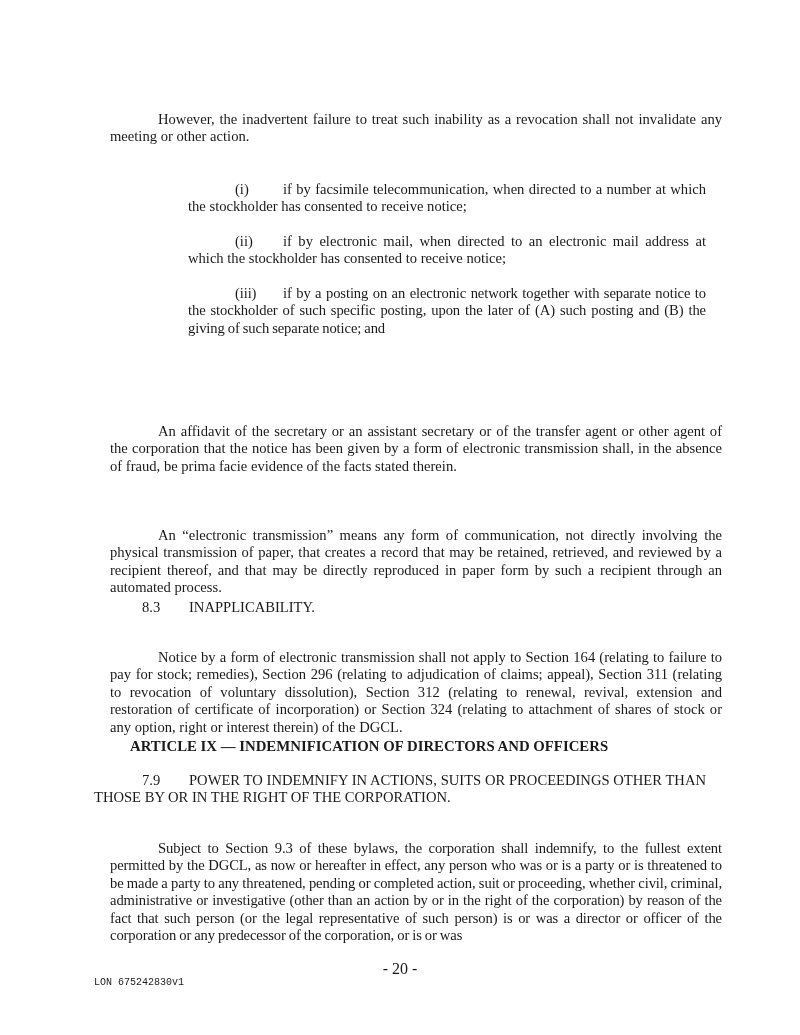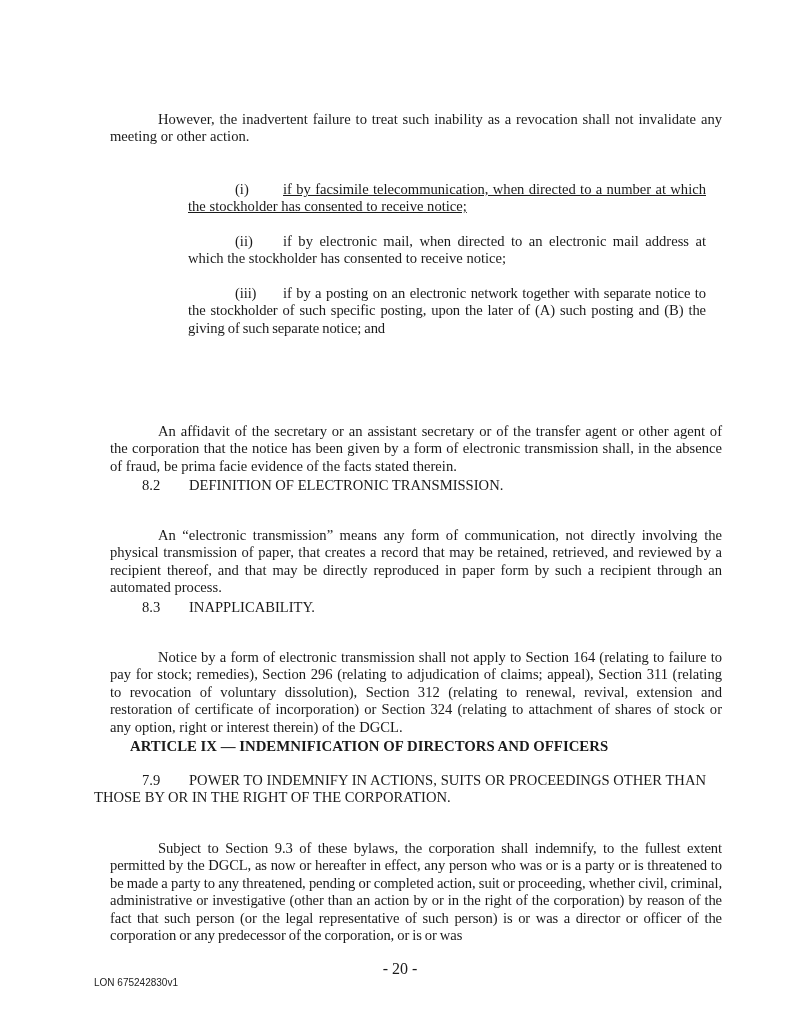--- a/index.html
+++ b/index.html
@@ -33,43 +33,42 @@
     position: absolute; left: 94px; width: 612px; font-size: 14.6px; line-height: 17.4px;
     text-indent: 48px; text-align: justify; margin: 0;
   }
   .sec-wide .num { display: inline-block; width: 47px; text-indent: 0; }
   .pagenum {
     position: absolute; left: 0; width: 800px; top: 960px; text-align: center;
     font-size: 16px;
   }
   .docid {
     position: absolute; left: 94px; top: 977px;
-    font-family: Liberation Sans, sans-serif;
+    font-family: Liberation Mono, monospace;
     font-size: 10px; color: #222;
   }
   .tight { word-spacing: -0.5px; letter-spacing: -0.1px; }
 </style>
 </head>
 <body>
 
 <div class="page">
 
   <p class="p indent" style="top:95px;">However, the inadvertent failure to treat such inability as a revocation shall not invalidate any meeting or other action.</p>
 
 
-  <p class="item" style="top:181px;text-decoration:underline;"><span class="num">(i)</span><span>if by facsimile telecommunication, when directed to a number at which the stockholder has consented to receive notice;</span></p>
+  <p class="item" style="top:181px;"><span class="num">(i)</span><span>if by facsimile telecommunication, when directed to a number at which the stockholder has consented to receive notice;</span></p>
 
   <p class="item tight" style="top:285px;"><span class="num">(iii)</span><span>if by a posting on an electronic network together with separate notice to the stockholder of such specific posting, upon the later of (A) such posting and (B) the giving of such separate notice; and</span></p>
 
   <p class="item" style="top:233px;"><span class="num">(ii)</span><span>if by electronic mail, when directed to an electronic mail address at which the stockholder has consented to receive notice;</span></p>
 
 
   <p class="p indent" style="top:407px;">An affidavit of the secretary or an assistant secretary or of the transfer agent or other agent of the corporation that the notice has been given by a form of electronic transmission shall, in the absence of fraud, be prima facie evidence of the facts stated therein.</p>
 
-  <p class="sec" style="top:477px;"><span class="num">8.2</span><span>DEFINITION OF ELECTRONIC TRANSMISSION.</span></p>
 
   <p class="p indent" style="top:511px;">An “electronic transmission” means any form of communication, not directly involving the physical transmission of paper, that creates a record that may be retained, retrieved, and reviewed by a recipient thereof, and that may be directly reproduced in paper form by such a recipient through an automated process.</p>
 
   <p class="sec" style="top:599px;"><span class="num">8.3</span><span>INAPPLICABILITY.</span></p>
 
   <p class="p indent" style="top:633px;">Notice by a form of electronic transmission shall not apply to Section 164 (relating to failure to pay for stock; remedies), Section 296 (relating to adjudication of claims; appeal), Section 311 (relating to revocation of voluntary dissolution), Section 312 (relating to renewal, revival, extension and restoration of certificate of incorporation) or Section 324 (relating to attachment of shares of stock or any option, right or interest therein) of the DGCL.</p>
 
   <p class="article" style="top:738px;">ARTICLE IX — INDEMNIFICATION OF DIRECTORS AND OFFICERS</p>
 
   <p class="sec-wide" style="top:772px;"><span class="num">7.9</span><span>POWER TO INDEMNIFY IN ACTIONS, SUITS OR PROCEEDINGS OTHER THAN THOSE BY OR IN THE RIGHT OF THE CORPORATION.</span></p>

